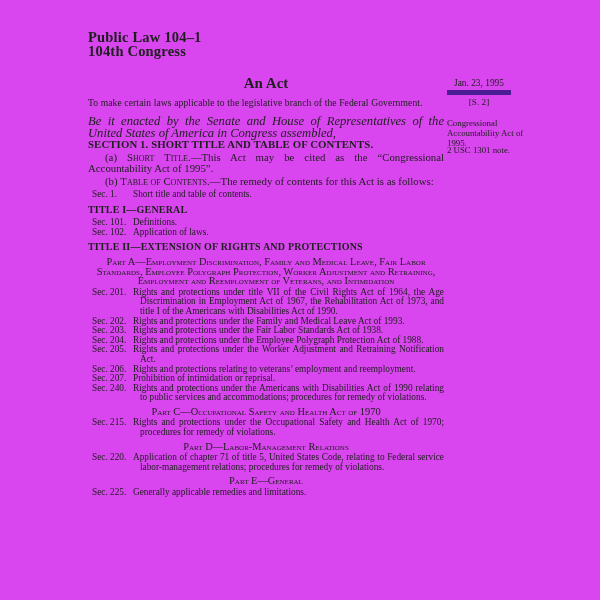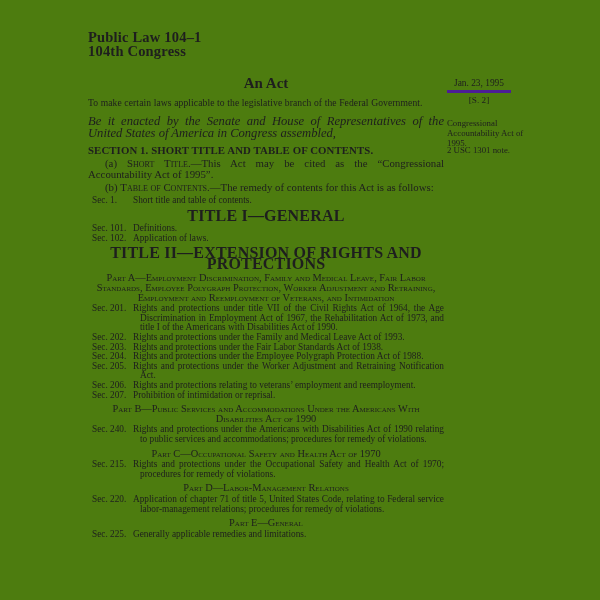--- a/index.html
+++ b/index.html
@@ -6,21 +6,21 @@
     margin: 0; padding: 0;
     width: 600px; height: 600px;
     background: #ffffff;
     font-family: "Liberation Serif", "DejaVu Serif", serif;
     color: #1e1e1e;
   }
   .page {
     position: relative;
     width: 600px; height: 600px;
     overflow: hidden;
-    background: #4d7c0f;
+    background: #d946ef;
   }
   .main-col {
     position: absolute;
     left: 88px; top: 0;
     width: 356px;
   }
   
   .law-header {
     margin-top: 31px;
     font-size: 14.5px;
@@ -43,21 +43,21 @@
     letter-spacing: 0.1px;
   }
   .enacting {
     margin-top: 7px;
     font-style: italic;
     font-size: 12.6px;
     line-height: 12.2px;
     text-align: justify;
   }
   .sec1-heading {
-    margin-top: 6px;
+    margin-top: 0;
     font-weight: bold;
     font-size: 10.8px;
     line-height: 11px;
     letter-spacing: 0.1px;
   }
   .para {
     margin: 2px 0 0 0;
     font-size: 10.8px;
     line-height: 10.6px;
     text-align: justify;
@@ -74,23 +74,22 @@
     padding-left: 52px;
     text-indent: -48px;
     text-align: justify;
   }
   .toc-num {
     display: inline-block;
     width: 41px;
     text-indent: 0;
   }
   .toc-title {
-    text-align: center;
     font-weight: bold;
-    font-size: 16px;
+    font-size: 10px;
     line-height: 10.5px;
     margin: 5px 0 3px 0;
     letter-spacing: 0.2px;
   }
   .toc-part {
     text-align: center;
     font-variant: small-caps;
     font-size: 10.4px;
     line-height: 9.6px;
     margin: 4px 2px 2px 2px;
@@ -107,21 +106,21 @@
     position: absolute;
     top: 78px; left: 0;
     width: 64px;
     text-align: center;
   }
   .date {
     font-size: 9.4px;
     line-height: 10px;
     white-space: nowrap;
     padding-bottom: 2px;
-    border-bottom: 3px solid #4c1d95;
+    border-bottom: 5px solid #4c1d95;
   }
   .bill {
     font-size: 9.2px;
     padding-top: 2px;
   }
   .note1 { position: absolute; top: 118px; left: 0; width: 78px; }
   .note2 { position: absolute; top: 145px; left: 0; white-space: nowrap; }
 </style>
 </head>
 <body>
@@ -154,21 +153,20 @@
         <div class="toc-entry"><span class="toc-num">Sec. 102.</span><span>Application of laws.</span></div>
         <div class="toc-title">TITLE II—EXTENSION OF RIGHTS AND PROTECTIONS</div>
         <div class="toc-part">Part A—Employment Discrimination, Family and Medical Leave, Fair Labor Standards, Employee Polygraph Protection, Worker Adjustment and Retraining, Employment and Reemployment of Veterans, and Intimidation</div>
         <div class="toc-entry"><span class="toc-num">Sec. 201.</span><span>Rights and protections under title VII of the Civil Rights Act of 1964, the Age Discrimination in Employment Act of 1967, the Rehabilitation Act of 1973, and title I of the Americans with Disabilities Act of 1990.</span></div>
         <div class="toc-entry"><span class="toc-num">Sec. 202.</span><span>Rights and protections under the Family and Medical Leave Act of 1993.</span></div>
         <div class="toc-entry"><span class="toc-num">Sec. 203.</span><span>Rights and protections under the Fair Labor Standards Act of 1938.</span></div>
         <div class="toc-entry"><span class="toc-num">Sec. 204.</span><span>Rights and protections under the Employee Polygraph Protection Act of 1988.</span></div>
         <div class="toc-entry"><span class="toc-num">Sec. 205.</span><span>Rights and protections under the Worker Adjustment and Retraining Notification Act.</span></div>
         <div class="toc-entry"><span class="toc-num">Sec. 206.</span><span>Rights and protections relating to veterans’ employment and reemployment.</span></div>
         <div class="toc-entry"><span class="toc-num">Sec. 207.</span><span>Prohibition of intimidation or reprisal.</span></div>
-        <div class="toc-part">Part B—Public Services and Accommodations Under the Americans With Disabilities Act of 1990</div>
         <div class="toc-entry"><span class="toc-num">Sec. 240.</span><span>Rights and protections under the Americans with Disabilities Act of 1990 relating to public services and accommodations; procedures for remedy of violations.</span></div>
         <div class="toc-part">Part C—Occupational Safety and Health Act of 1970</div>
         <div class="toc-entry"><span class="toc-num">Sec. 215.</span><span>Rights and protections under the Occupational Safety and Health Act of 1970; procedures for remedy of violations.</span></div>
         <div class="toc-part">Part D—Labor-Management Relations</div>
         <div class="toc-entry"><span class="toc-num">Sec. 220.</span><span>Application of chapter 71 of title 5, United States Code, relating to Federal service labor-management relations; procedures for remedy of violations.</span></div>
         <div class="toc-part">Part E—General</div>
         <div class="toc-entry"><span class="toc-num">Sec. 225.</span><span>Generally applicable remedies and limitations.</span></div>
       </div>
 
   </div>

